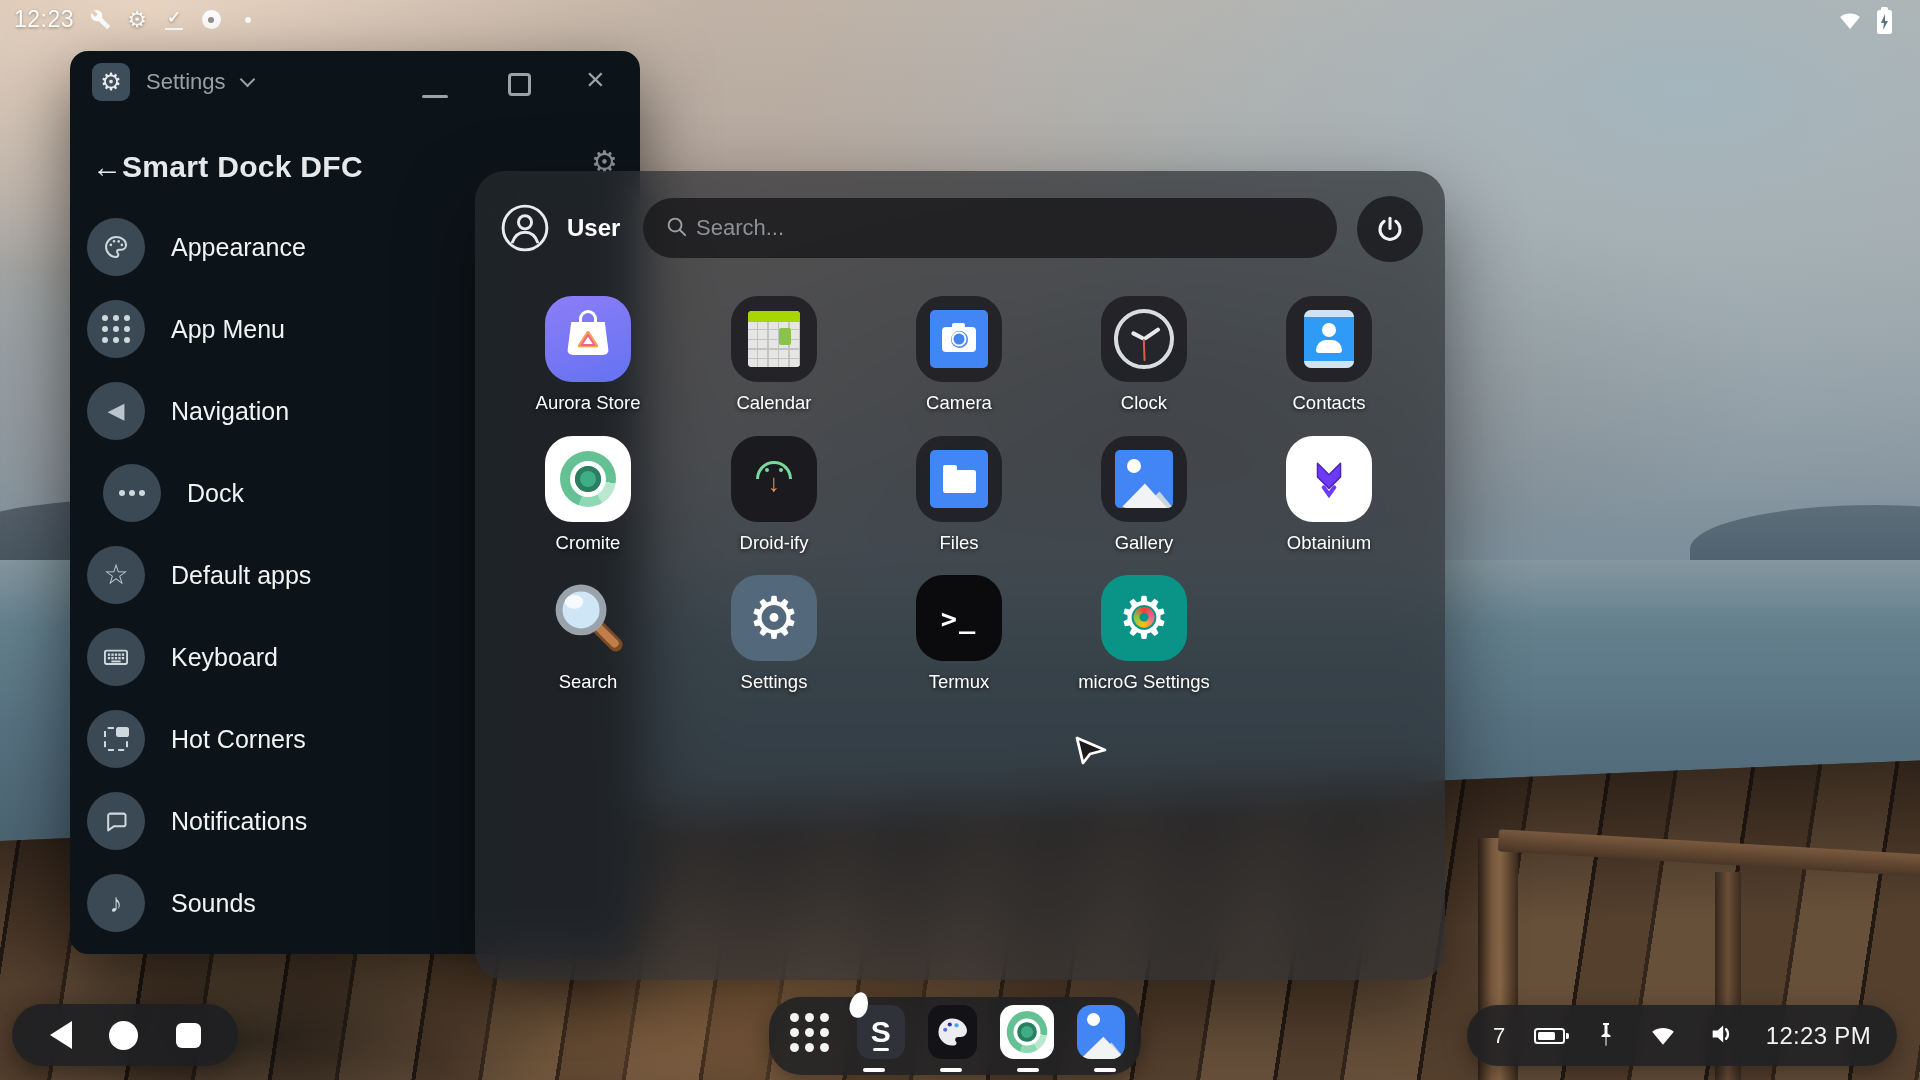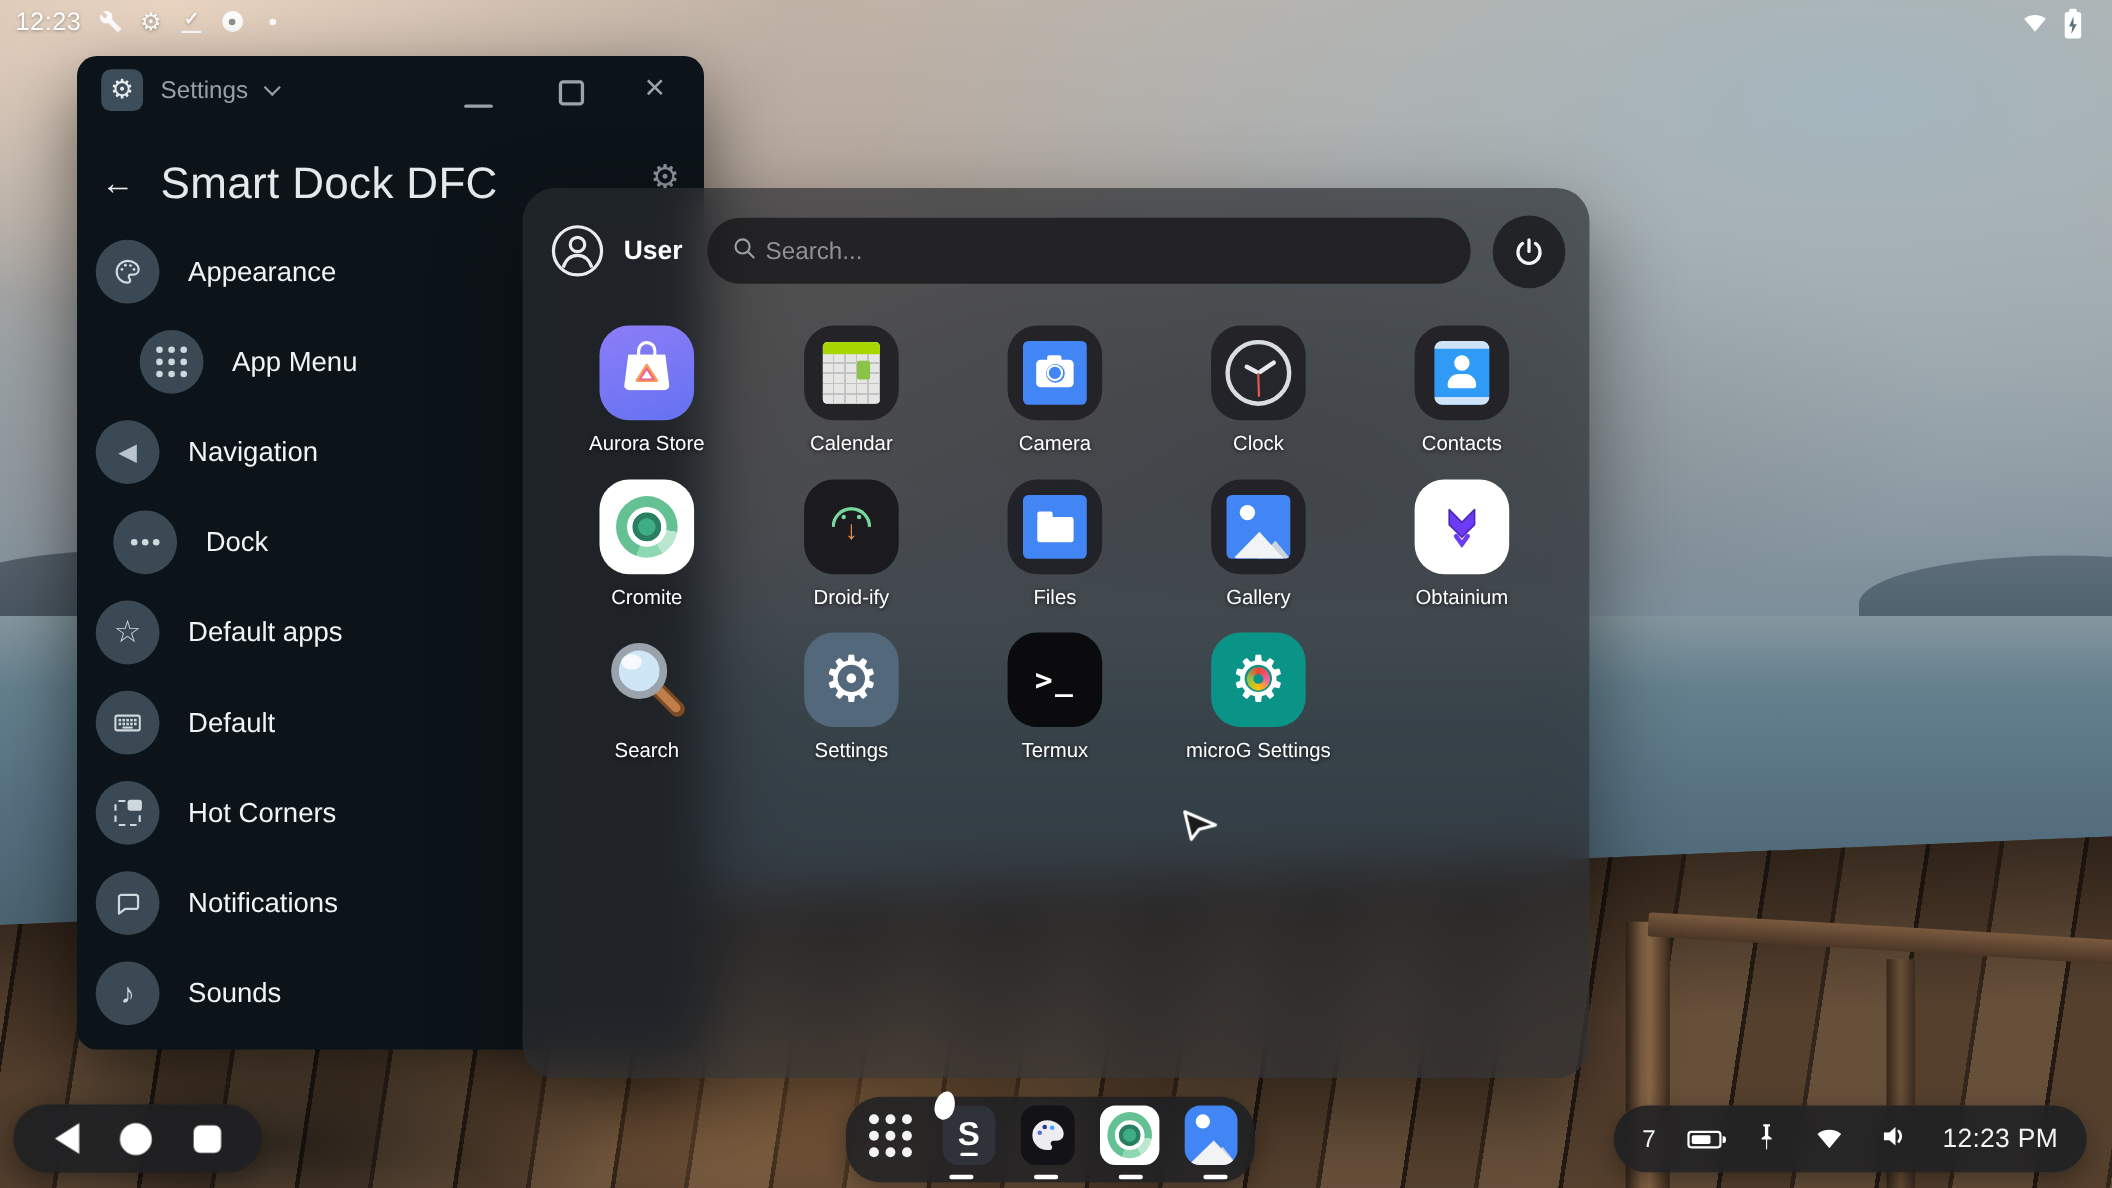--- a/index.html
+++ b/index.html
@@ -58,21 +58,21 @@
   .titlebar { position:relative; height:62px; display:flex; align-items:center; padding:0 22px; }
   .app-badge { width:38px; height:38px; border-radius:9px; background:#3d4d5a; display:flex; align-items:center; justify-content:center; }
   .titlebar .wtitle { margin-left:16px; font-size:22px; color:#98a0a7; }
   .chev { width:11px; height:11px; border-right:2.5px solid #98a0a7; border-bottom:2.5px solid #98a0a7;
     transform:rotate(45deg); margin:-6px 0 0 16px; }
   .win-min { position:absolute; left:352px; top:44px; width:26px; height:3px; background:#9aa3ab; border-radius:2px; }
   .win-max { position:absolute; left:438px; top:22px; width:23px; height:23px; border:3px solid #9aa3ab; border-radius:4px; }
   .win-close { position:absolute; left:516px; top:12px; font-size:32px; color:#9aa3ab; line-height:1; font-weight:400; }
   .sw-header { position:absolute; left:0; top:88px; width:100%; height:56px; display:flex; align-items:center; }
   .back-arrow { margin-left:22px; font-size:30px; color:#e8eaed; }
-  .sw-title { margin-left:24px; font-size:40px; font-weight:400; color:#e6e9ec; letter-spacing:.3px; }
+  .sw-title { font-size:30px; font-weight:700; color:#e6e9ec; letter-spacing:.3px; }
   .sw-gear { position:absolute; right:22px; top:8px; font-size:30px; color:#8b9299; line-height:1; }
   .side-item { position:absolute; left:0; width:460px; height:68px; display:flex; align-items:center; }
   .side-circle { margin-left:17px; width:58px; height:58px; border-radius:50%; background:#3a4954;
     display:flex; align-items:center; justify-content:center; color:#cfd8dc; }
   .side-label { margin-left:26px; font-size:25px; color:#f1f3f4; }
   .glyph-nav { font-size:22px; line-height:1; color:#b9c4cc; }
   .glyph-star { font-size:28px; line-height:1; }
   .glyph-note { font-size:26px; line-height:1; }
   .dots9 { display:grid; grid-template-columns:repeat(3,6px); grid-gap:5px; }
   .dots9 span { width:6px; height:6px; border-radius:50%; background:#cfd8dc; }
@@ -254,21 +254,21 @@
         <svg width="28" height="28" viewBox="0 0 24 24" fill="none" stroke="#cfd8dc" stroke-width="1.7">
           <path d="M12 3.5a8.5 8.5 0 1 0 0 17c1.3 0 2-.8 2-1.8 0-.6-.25-1-.6-1.4-.3-.35-.5-.7-.5-1.2 0-1 .8-1.8 1.8-1.8h1.9a4.1 4.1 0 0 0 4-4.1c0-3.8-3.9-6.7-8.6-6.7z"></path>
           <circle cx="7.6" cy="10.2" r="1.1" fill="#cfd8dc" stroke="none"></circle>
             <circle cx="10.3" cy="7" r="1.1" fill="#cfd8dc" stroke="none"></circle>
           <circle cx="14.3" cy="7.2" r="1.1" fill="#cfd8dc" stroke="none"></circle>
             <circle cx="17" cy="10.2" r="1.1" fill="#cfd8dc" stroke="none"></circle>
         </svg>
       </span>
       <span class="side-label">Appearance</span>
     </div>
-    <div class="side-item" style="top:244px;padding-left:40px;">
+    <div class="side-item" style="top:244px;">
       <span class="side-circle">
           <span class="dots9">
             <span></span>
             <span></span>
             <span></span>
             <span></span>
             <span></span>
             <span></span>
             <span></span>
             <span></span>
@@ -311,21 +311,21 @@
               <rect x="17" y="9" width="2" height="2"></rect>
           <rect x="5" y="12" width="2" height="2"></rect>
               <rect x="8" y="12" width="2" height="2"></rect>
               <rect x="11" y="12" width="2" height="2"></rect>
               <rect x="14" y="12" width="2" height="2"></rect>
               <rect x="17" y="12" width="2" height="2"></rect>
           <rect x="8" y="15" width="8" height="1.6"></rect>
             </g>
           </svg>
       </span>
-      <span class="side-label">Default</span>
+      <span class="side-label">Keyboard</span>
     </div>
     <div class="side-item" style="top:654px;">
       <span class="side-circle">
           <span class="hc"></span>
         </span>
       <span class="side-label">Hot Corners</span>
     </div>
     <div class="side-item" style="top:736px;">
       <span class="side-circle">
         <svg width="27" height="27" viewBox="0 0 24 24" fill="none" stroke="#cfd8dc" stroke-width="1.8">

